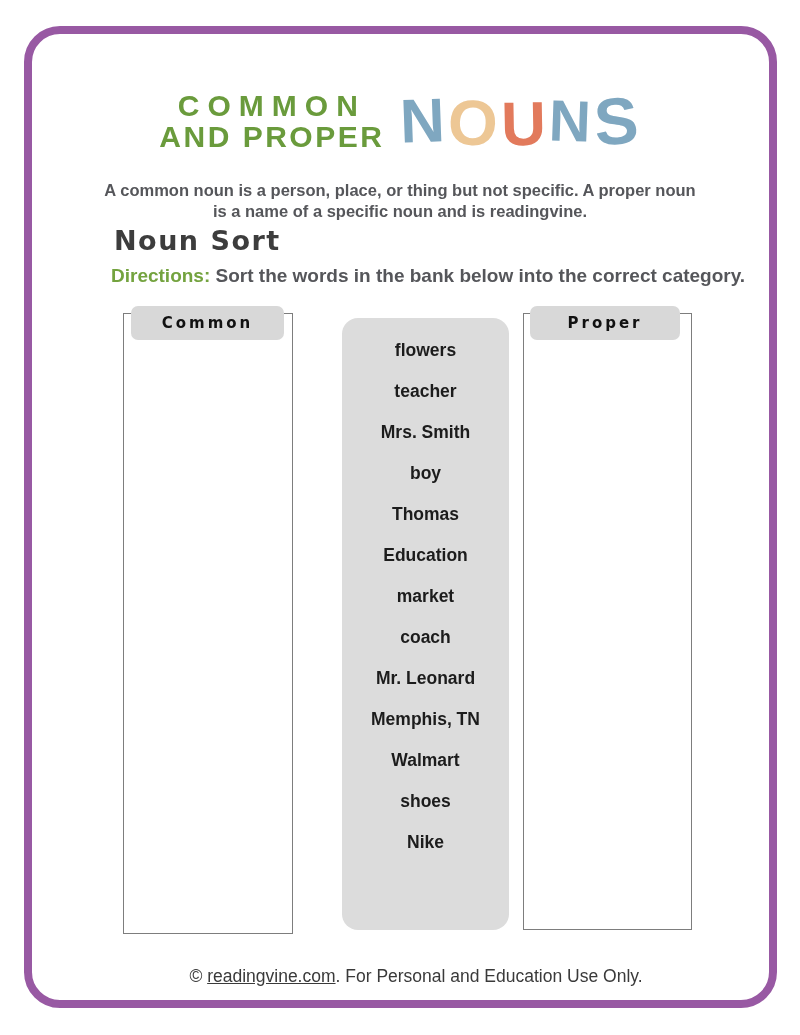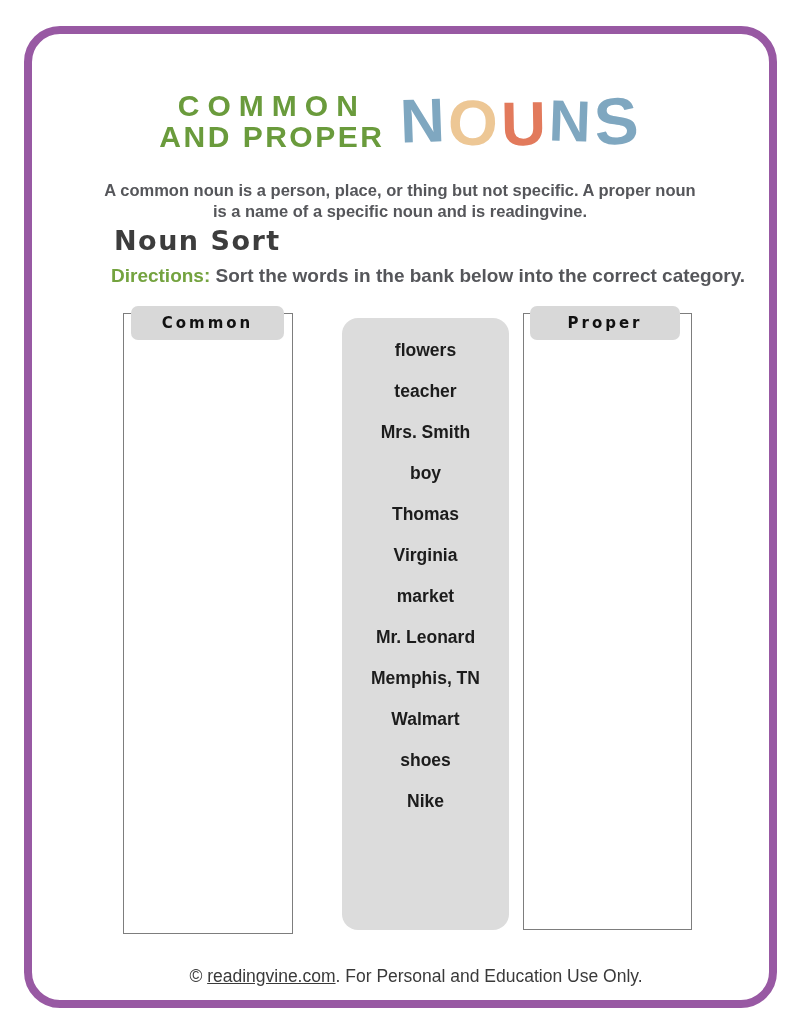--- a/index.html
+++ b/index.html
@@ -107,24 +107,25 @@
 
       <div class="bank-word">teacher</div>
 
       <div class="bank-word">Mrs. Smith</div>
 
       <div class="bank-word">boy</div>
 
       <div class="bank-word">Thomas</div>
 
 
-      <div class="bank-word">Virginia</div>
+      <div class="bank-word">Education</div>
 
       <div class="bank-word">market</div>
 
+      <div class="bank-word">coach</div>
 
       <div class="bank-word">Mr. Leonard</div>
 
       <div class="bank-word">Memphis, TN</div>
 
       <div class="bank-word">Walmart</div>
 
       <div class="bank-word">shoes</div>
 
       <div class="bank-word">Nike</div>

